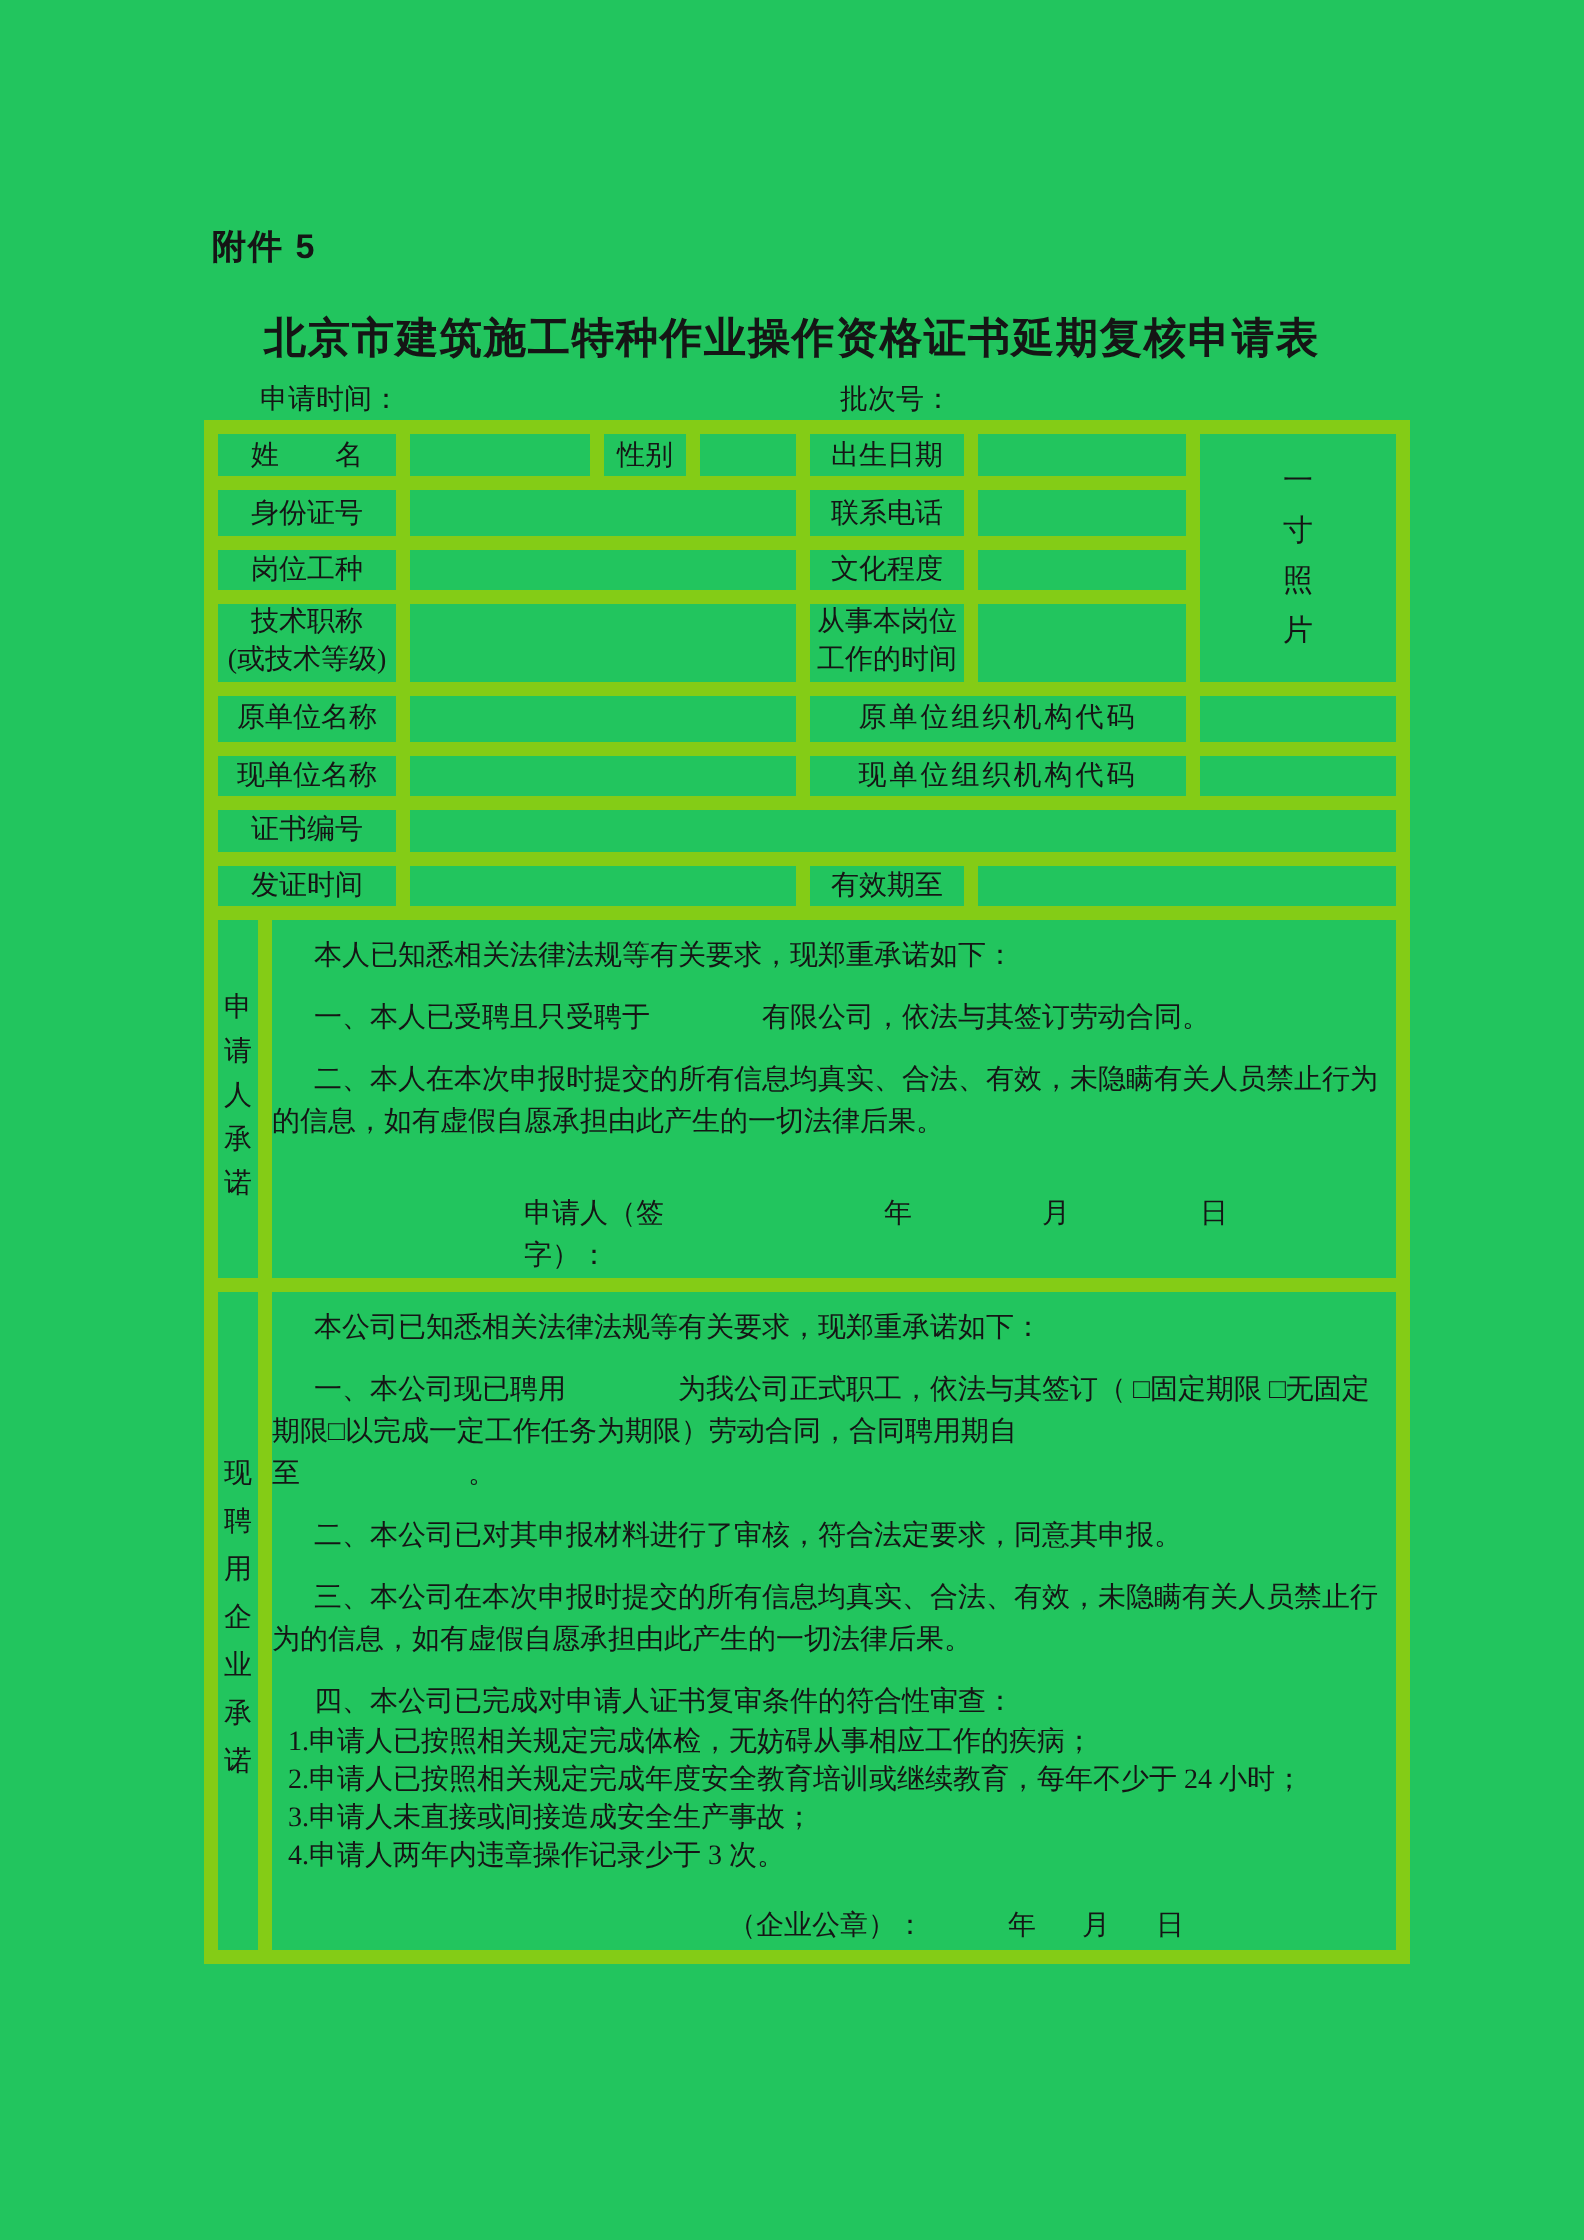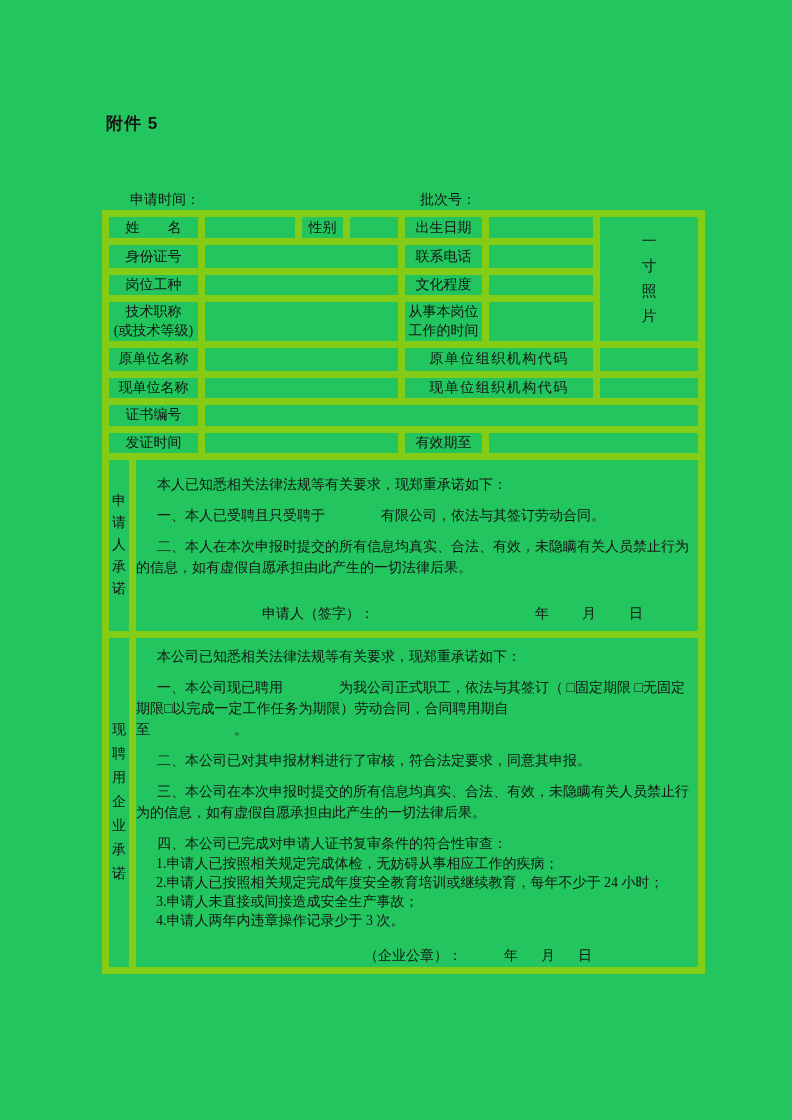--- a/index.html
+++ b/index.html
@@ -57,40 +57,41 @@
   .vtext.employer { line-height:24px; }
 
   td.commit {
     vertical-align:top;
     padding:6px 10px 4px 4px;
     line-height:21px;
   }
   .para { margin-top:10px; text-indent:1.5em; }
   .para.first { margin-top:8px; }
   .cont { margin-top:0; }
-  .item { margin-left:20px; line-height:19px; }
+  .item { margin-left:8px; line-height:19px; }
   .sigrow {
     display:flex; align-items:baseline;
-    margin-top:25px; padding-left:126px; padding-right:55px;
+    margin-top:25px; padding-left:126px; padding-right:84px;gap:32px;
   }
   .sigrow .spacer { flex:1; }
   .sigrow .d { margin-left:33px; }
   .stamprow {
     display:flex; align-items:baseline;
     margin-top:15px; padding-left:228px; padding-right:106px;
   }
   .stamprow .spacer { flex:1; }
   .stamprow .d { margin-left:23px; }
 </style>
 </head>
 <body>
 
 <div class="page">
 
   <div class="attachment">附件 5</div>
+  <div class="title">北京市建筑施工特种作业操作资格证书延期复核申请表</div>
 
   <div class="meta">
     <span>申请时间：</span>
     <span class="batch">批次号：</span>
   </div>
 
   <table class="form">
     <colgroup>
       <col style="width:27px">
         <col style="width:69px">

